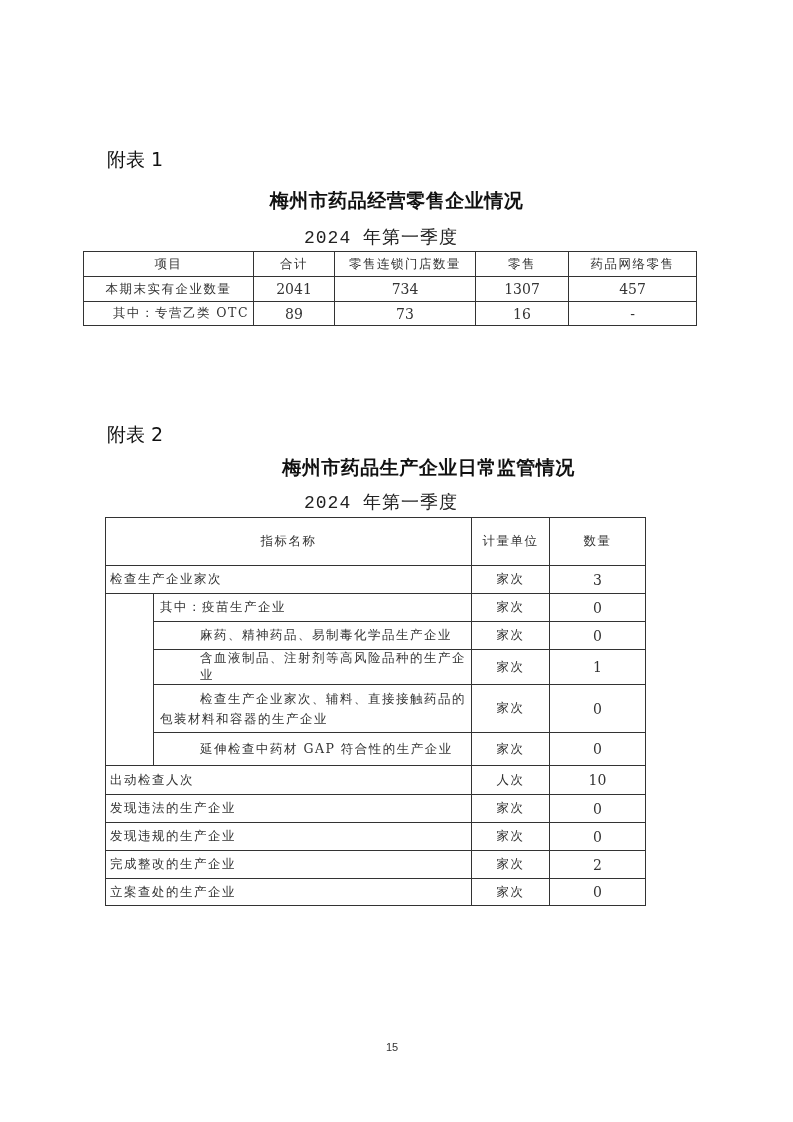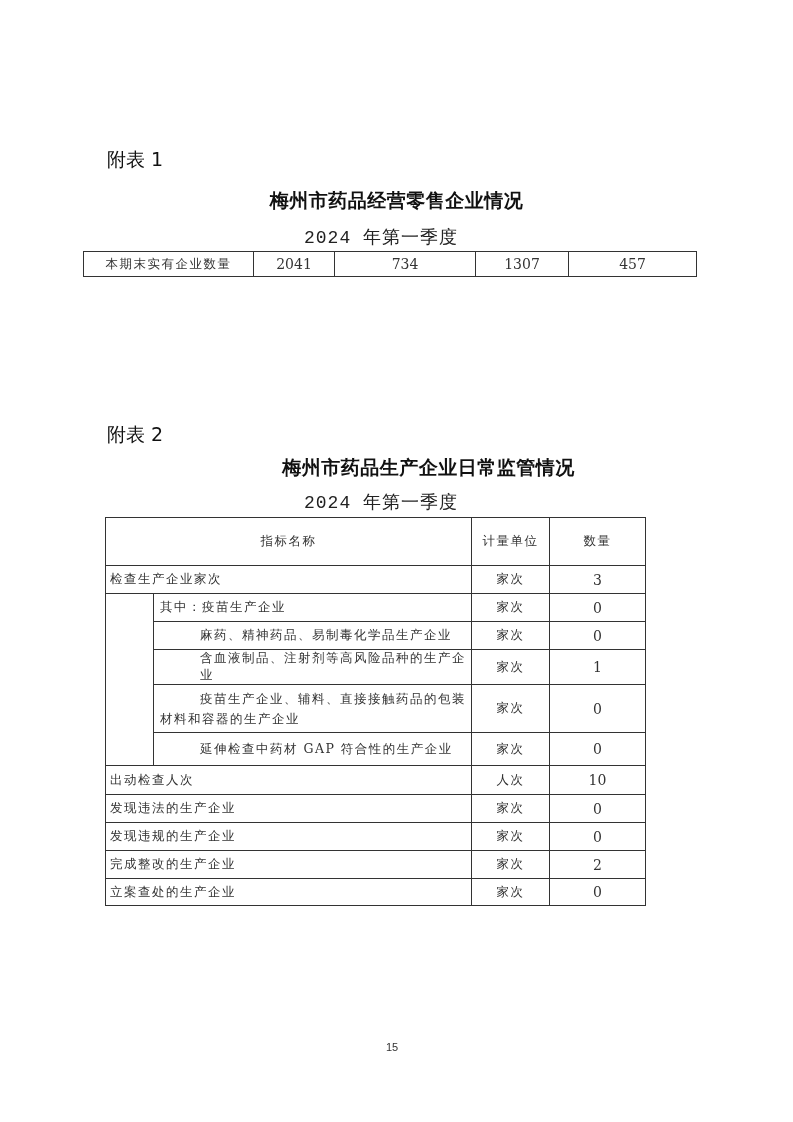--- a/index.html
+++ b/index.html
@@ -28,26 +28,40 @@
 
 <table style="left:83px; top:251px; width:613px;">
   <colgroup>
     <col style="width:170px">
       <col style="width:81px">
       <col style="width:141px">
       <col style="width:93px">
       <col style="width:128px">
   </colgroup>
   <tbody>
+      <tr style="height:25px">
+    <td class="c">项目</td>
+    <td class="c">合计</td>
+    <td class="c">零售连锁门店数量</td>
+    <td class="c">零售</td>
+    <td class="c">药品网络零售</td>
+  </tr>
   <tr style="height:25px">
     <td class="c">本期末实有企业数量</td>
     <td class="c num">2041</td>
     <td class="c num">734</td>
     <td class="c num">1307</td>
     <td class="c num">457</td>
+  </tr>
+  <tr style="height:24px">
+    <td class="r" style="padding-right:4px;">其中：专营乙类 OTC</td>
+    <td class="c num">89</td>
+    <td class="c num">73</td>
+    <td class="c num">16</td>
+    <td class="c num">-</td>
   </tr>
 </tbody>
   </table>
 
 <div class="abs appendix-label" style="left:107px; top:422px;">附表 2</div>
 <div class="abs table-title" style="top:455px;padding-left:32px;">梅州市药品生产企业日常监管情况</div>
 <div class="abs table-subtitle" style="top:490px;">2024 年第一季度</div>
 
 <table style="left:105px; top:517px; width:540px;">
   <colgroup>
@@ -77,21 +91,21 @@
     <td class="l indent">麻药、精神药品、易制毒化学品生产企业</td>
     <td class="c">家次</td>
     <td class="c num">0</td>
   </tr>
   <tr style="height:28px">
     <td class="l indent">含血液制品、注射剂等高风险品种的生产企业</td>
     <td class="c">家次</td>
     <td class="c num">1</td>
   </tr>
   <tr style="height:48px">
-    <td class="l" style="text-indent:40px; padding-left:6px; line-height:20px;">疫苗生产企业、辅料、直接接触药品的包装材料和容器的生产企业</td>
+    <td class="l" style="text-indent:40px; padding-left:6px; line-height:20px;">检查生产企业家次、辅料、直接接触药品的包装材料和容器的生产企业</td>
     <td class="c">家次</td>
     <td class="c num">0</td>
   </tr>
   <tr style="height:33px">
     <td class="l indent">延伸检查中药材 GAP 符合性的生产企业</td>
     <td class="c">家次</td>
     <td class="c num">0</td>
   </tr>
   <tr style="height:29px">
     <td class="l" colspan="2">出动检查人次</td>

